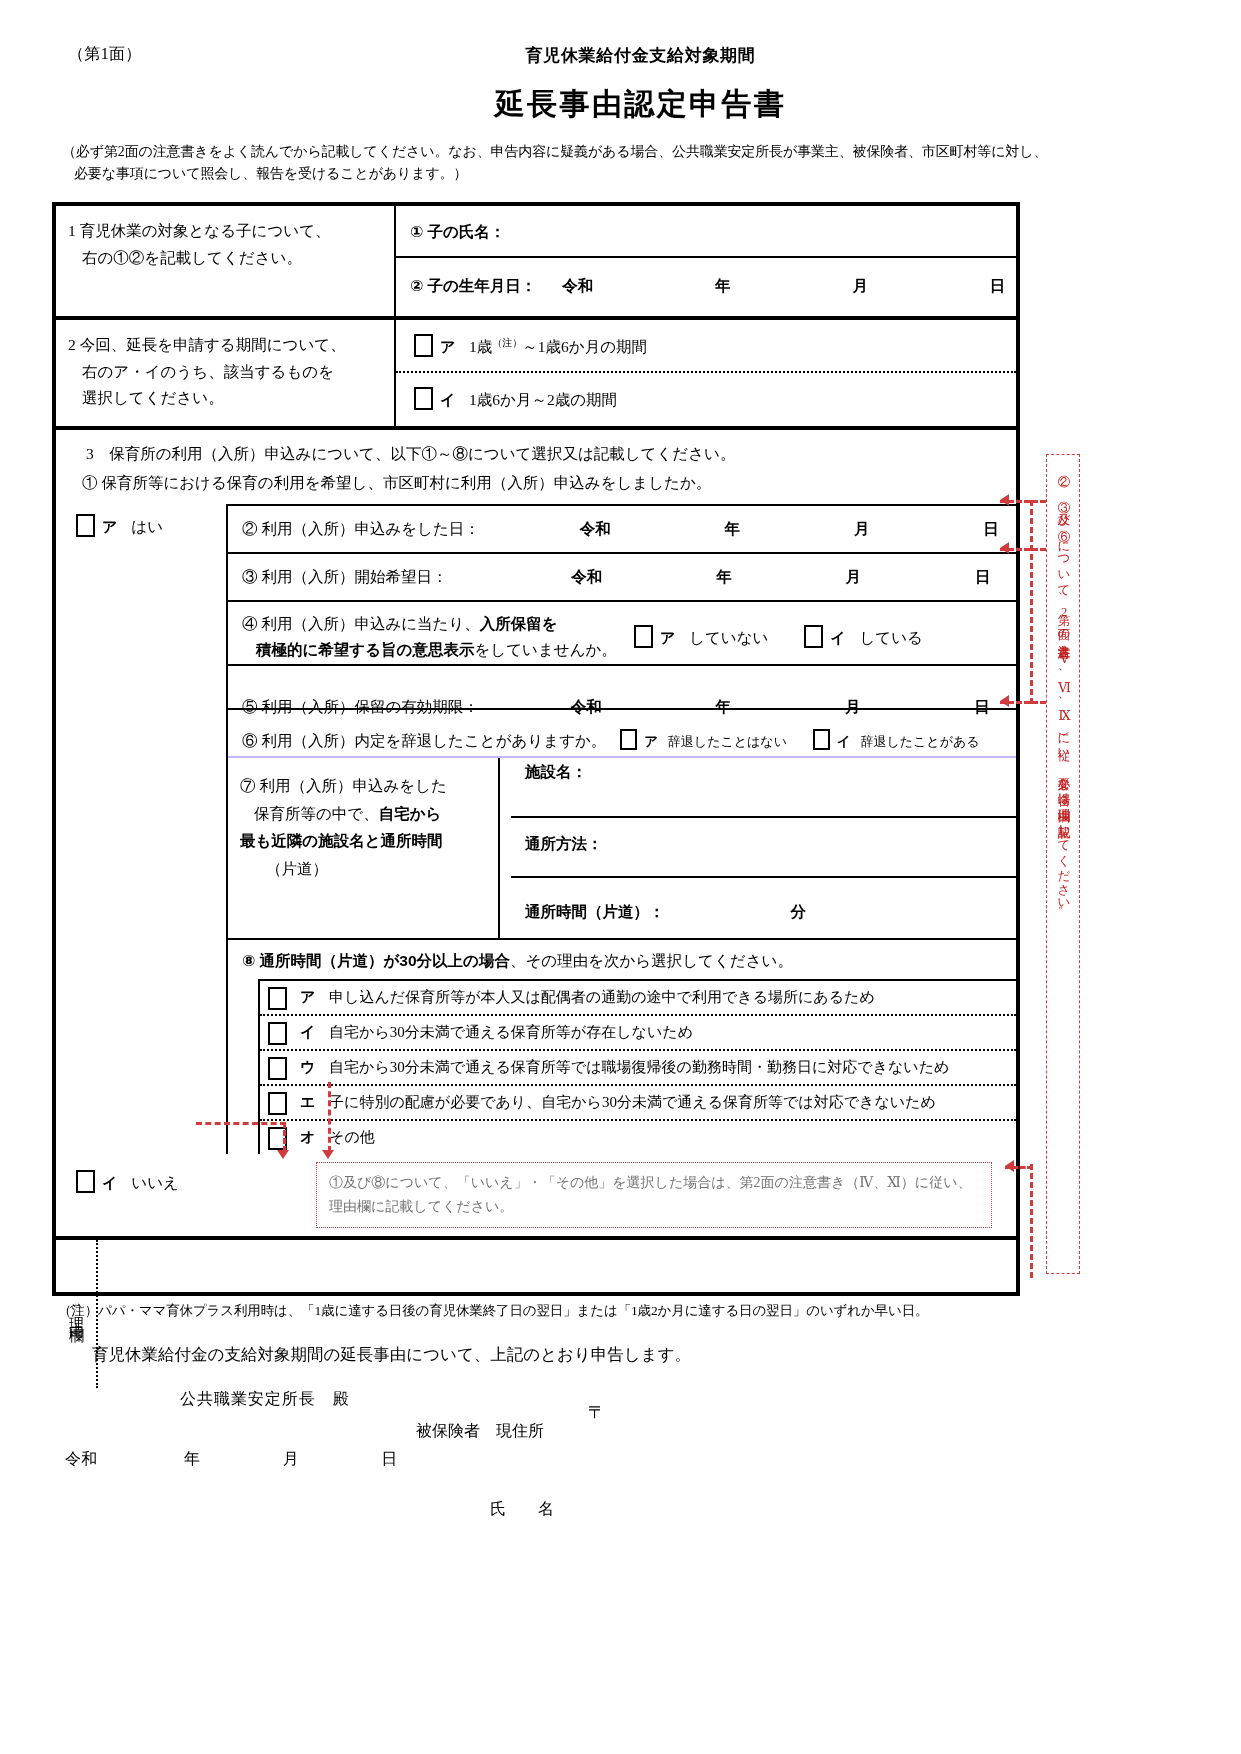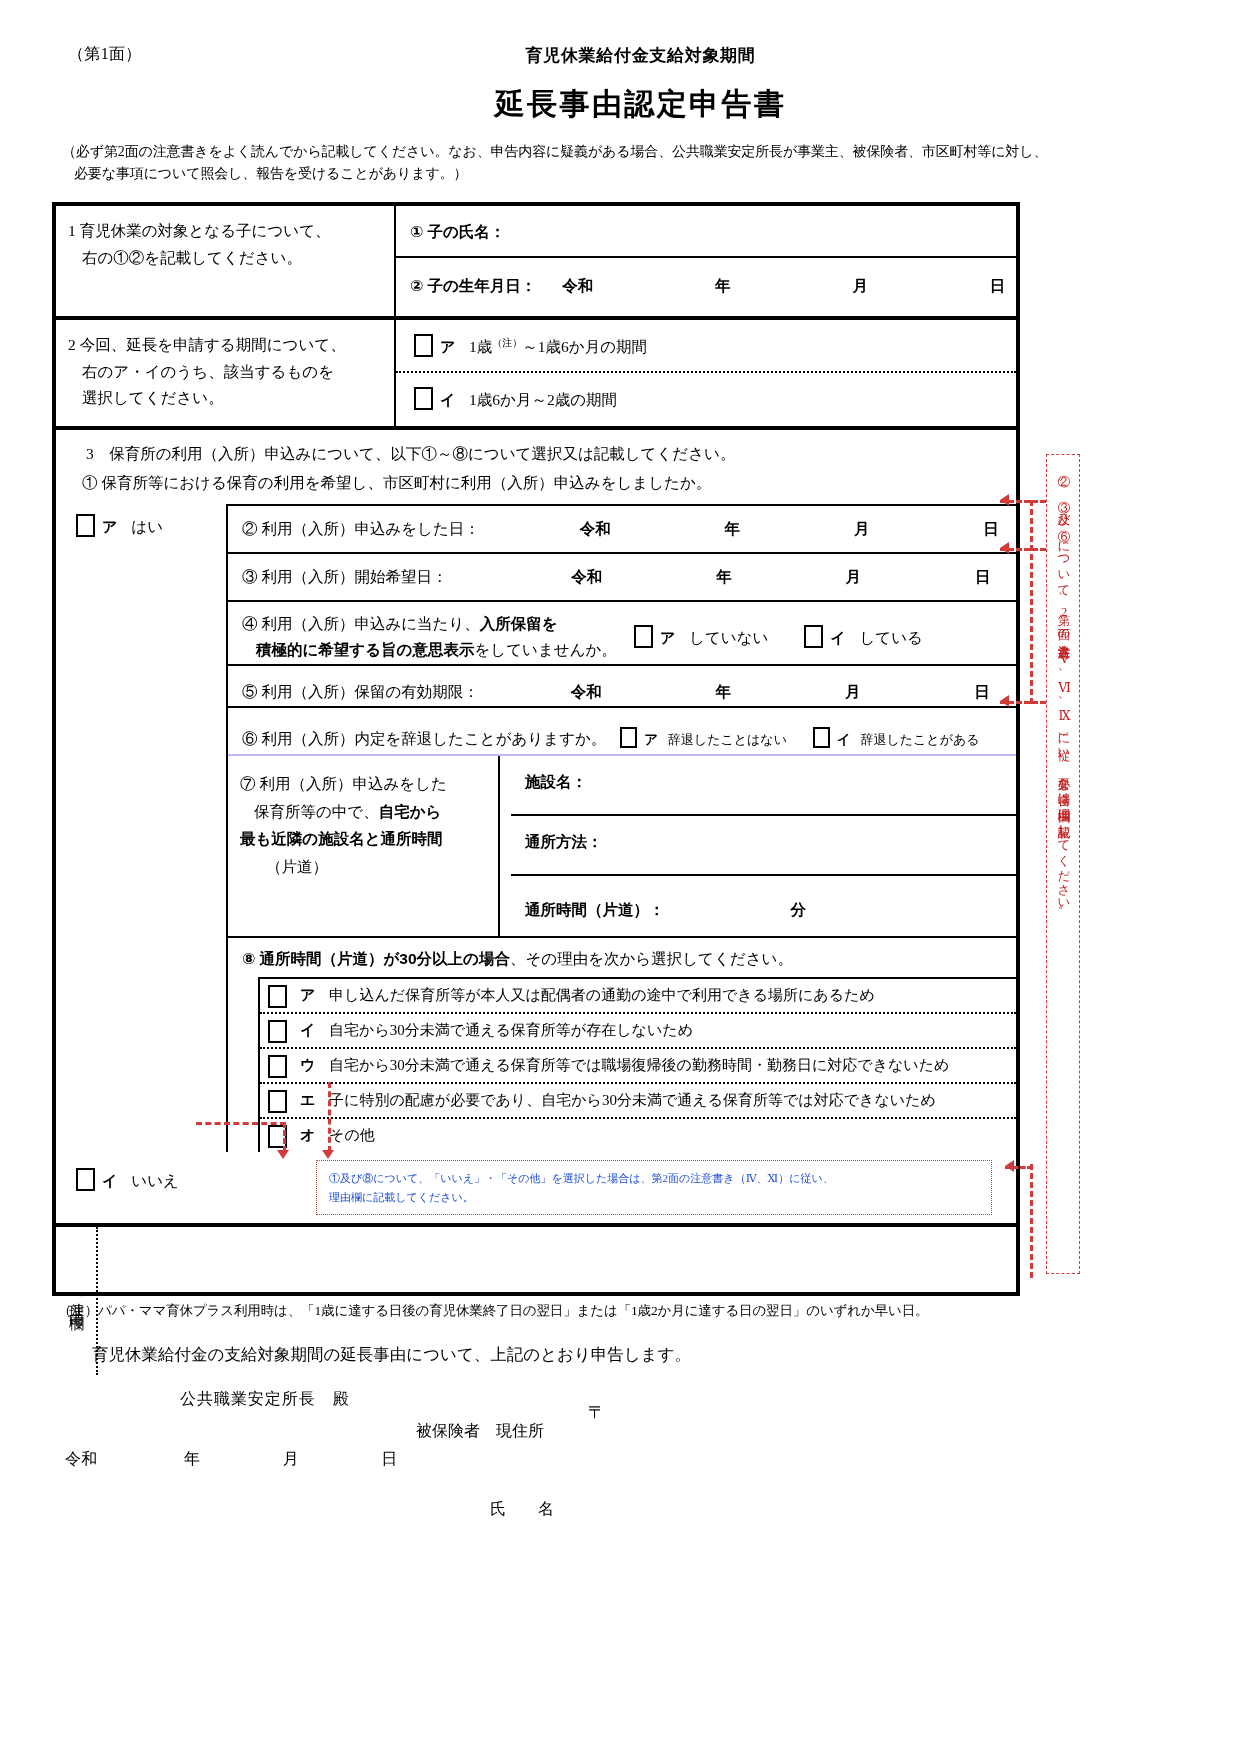--- a/index.html
+++ b/index.html
@@ -117,22 +117,22 @@
   .optbox { border-left:2px solid #000; border-top:2px solid #000; margin-left:30px; }
 
   
   .norow { display:flex; align-items:flex-start; }
   .noleft { width: 250px; padding: 16px 0 10px 20px; position:relative;}
   .noteBox {
     flex:1;
     border:1px dotted #d23b3b;
     margin: 8px 24px 8px 10px;
     padding: 8px 12px;
-    font-size: 11px;
-    color:#1d4ed8;
+    font-size: 14px;
+    color:#737373;
     line-height:1.7;
   }
 
   
   .reason {
     display:flex;
     border-top: 4px solid #000;
     height: 152px;
   }
   .reasonLbl {
@@ -302,21 +302,21 @@
                 <span class="cb"></span>
                 <span class="kana">ア</span>
                 <span>していない</span>
                 <span class="cb" style="margin-left:32px"></span>
                 <span class="kana">イ</span>
                 <span>している</span>
               </div>
             </div>
           </div>
 
-          <div class="fld bb" style="height:35px;padding-top:16px">
+          <div class="fld bb" style="height:35px;padding-top:31px">
             <span>⑤ 利用（入所）保留の有効期限：</span>
             <span class="lbl-b" style="margin-left:88px">令和</span>
             <span class="lbl-b" style="margin-left:110px">年</span>
             <span class="lbl-b" style="margin-left:110px">月</span>
             <span class="lbl-b" style="margin-left:110px">日</span>
           </div>
 
           <div class="fld" style="height:46px;padding-top:19px">
             <span>⑥ 利用（入所）内定を辞退したことがありますか。</span>
             <span class="cb cb-sm" style="margin-left:10px"></span>
@@ -330,21 +330,21 @@
           <div class="i7">
             <div class="i7L">
               <div>⑦ 利用（入所）申込みをした</div>
               <div style="padding-left:14px">
                 <span>保育所等の中で、</span><span class="lbl-b">自宅から</span>
               </div>
               <div class="lbl-b">最も近隣の施設名と通所時間</div>
               <div style="padding-left:26px">（片道）</div>
             </div>
             <div class="i7R">
-              <div class="fld bb" style="height:60px;padding-top:16px">
+              <div class="fld bb" style="height:60px;padding-top:4px">
                 <span class="lbl-b">施設名：</span>
               </div>
               <div class="fld bb" style="height:60px;padding-top:16px">
                 <span class="lbl-b">通所方法：</span>
               </div>
               <div class="fld" style="height:60px;padding-top:24px">
                 <span class="lbl-b">通所時間（片道）：</span>
                 <span class="lbl-b" style="margin-left:122px">分</span>
               </div>
             </div>

